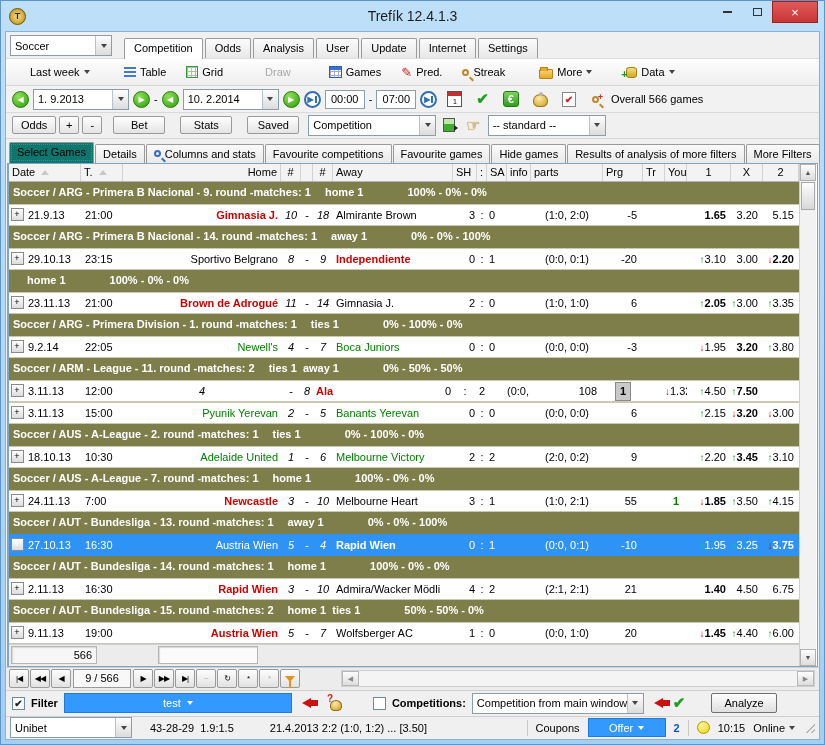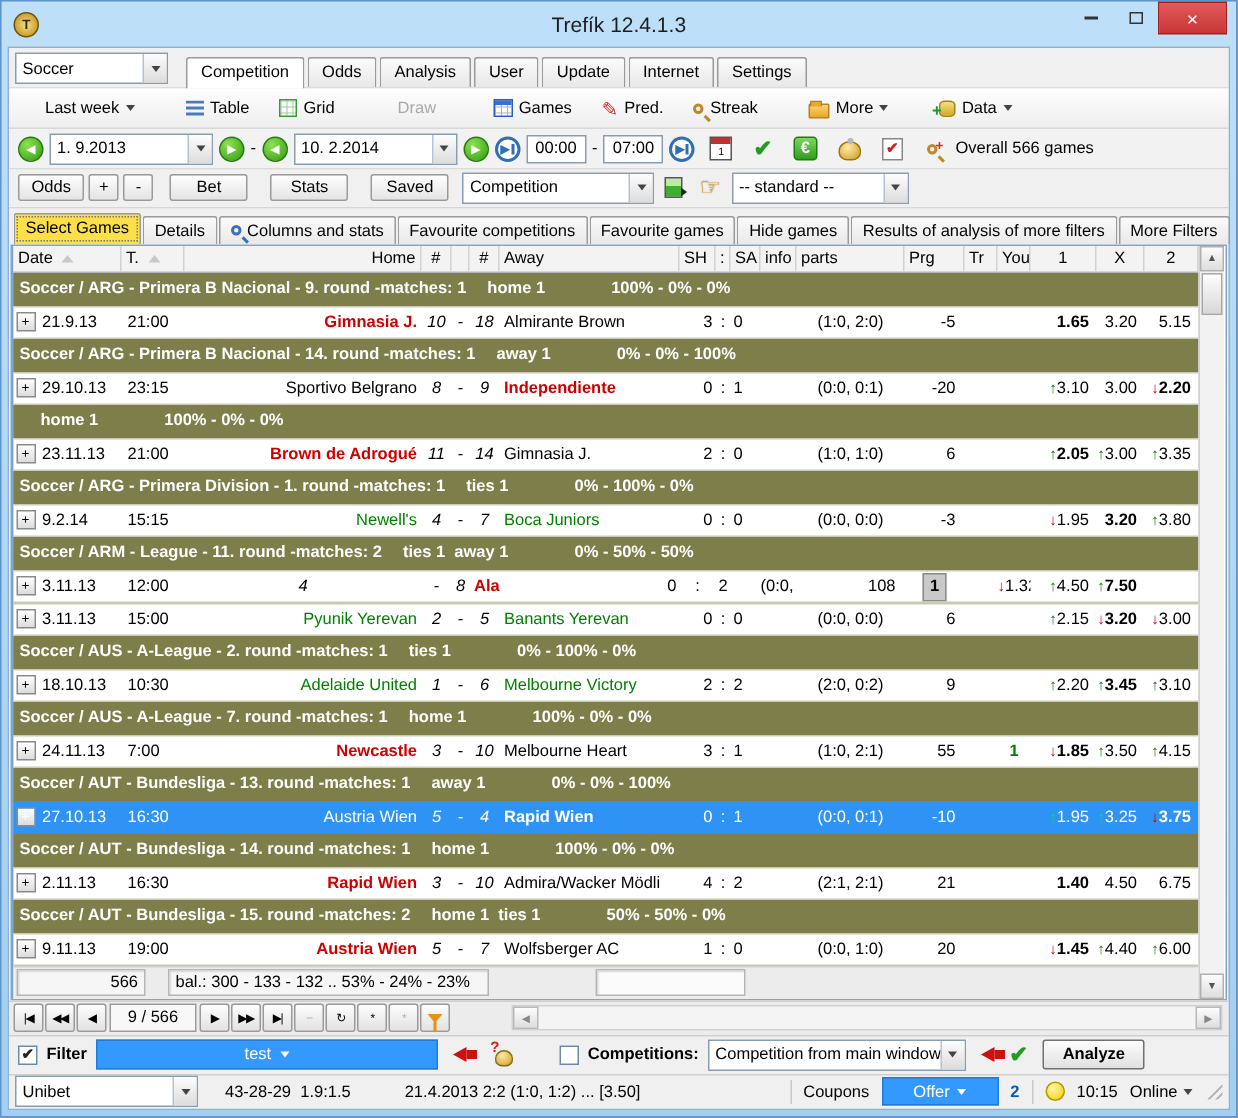--- a/index.html
+++ b/index.html
@@ -48,21 +48,21 @@
   .ic-folder::before { content:''; position:absolute; top:-3px; left:0; width:6px; height:3px; background:#e8a82a; border:1px solid #b5831d; border-bottom:none; border-radius:1px 1px 0 0; }
   .ic-db { width:11px; height:11px; background:linear-gradient(#f5de7a,#cfa92a); border:1px solid #a3821c; border-radius:4px/3px; position:relative; }
   .ic-db .dplus { position:absolute; left:-6px; bottom:-3px; color:#1f9a1f; font-weight:bold; font-size:11px; }
 
   
   .datebar { height:27px; display:flex; align-items:center; gap:4px; background:#f2f2f2; border-bottom:1px solid #dadada; padding-left:6px; }
   .roundbtn { width:17px; height:17px; border-radius:50%; display:flex; align-items:center; justify-content:center; font-size:8px; }
   .roundbtn.green { background:radial-gradient(circle at 35% 30%, #8fe055, #2f9e0f); border:1px solid #267a0e; color:#fff; }
   .roundbtn.blue { background:#fff; border:2px solid #2f6fb2; color:#2f6fb2; font-weight:bold; }
   .skipbar { width:2px; height:7px; background:#2f6fb2; display:inline-block; margin-left:1px; }
-  .dcombo { width:109px; }
+  .dcombo { width:96px; }
   .tinput { width:40px; height:19px; background:#fff; border:1px solid #8a9cb0; text-align:center; line-height:17px; }
   .ic-cal { width:15px; height:16px; background:#fff; border:1px solid #555; position:relative; font-size:7px; text-align:center; line-height:20px; }
   .ic-cal::before { content:''; position:absolute; top:0; left:0; right:0; height:4px; background:#c03030; }
   .bigcheck { color:#1f9e1f; font-size:15px; font-weight:bold; }
   .ic-euro { width:16px; height:16px; border-radius:3px; background:linear-gradient(#7ed45c,#2f9e1f); border:1px solid #1f7a12; color:#fff; font-weight:bold; font-size:11px; display:flex; align-items:center; justify-content:center; }
   .ic-bell { width:15px; height:13px; border-radius:50% 50% 40% 40%; background:radial-gradient(circle at 40% 30%, #ffeaa8, #cf9d1e); border:1px solid #9a7514; position:relative; margin-top:2px; }
   .ic-bell::before { content:''; position:absolute; top:-3px; left:5px; width:4px; height:4px; border-radius:50%; background:#b8b8b8; }
   .ic-check2 { width:14px; height:15px; background:#fff; border:1px solid #888; color:#d02020; font-size:10px; font-weight:bold; text-align:center; line-height:14px; }
   .overall { margin-left:8px; white-space:nowrap; }
 
@@ -72,21 +72,21 @@
   .abtn.wide { min-width:52px; }
   .mcombo { width:128px; margin-left:6px; }
   .ic-chart { width:12px; height:14px; background:linear-gradient(#bfe8a8 40%, #3fae2f 40%); border:1px solid #555; position:relative; margin:0 4px; }
   .ic-chart::after { content:''; position:absolute; right:-4px; bottom:0; border-top:3px solid transparent; border-bottom:3px solid transparent; border-left:4px solid #222; }
   .hand { color:#d8a93a; font-size:16px; text-shadow:0 0 1px #7a5a10; margin:0 4px; }
   .scombo { width:118px; }
 
   
   .viewtabs { height:24px; display:flex; align-items:flex-end; background:#f0f0f0; padding:2px 0 0 3px; }
   .vtab { padding:3px 7px 3px 7px; border:1px solid #9a9a9a; border-bottom:none; background:linear-gradient(#fafafa,#e9e9e9); border-radius:2px 2px 0 0; margin-right:1px; display:flex; align-items:center; gap:4px; white-space:nowrap; }
-  .vtab.active { background:#fde047; outline:1px dotted #777; outline-offset:-3px; padding-bottom:5px; }
+  .vtab.active { background:#0f766e; outline:1px dotted #777; outline-offset:-3px; padding-bottom:5px; }
 
   
   .mid { flex:0 0 auto; display:flex; border:1px solid #7fa6c8; border-left:2px solid #7fa6c8; margin:0 1px; background:#fff; }
   .leftcol { width:790px; }
   .trow { display:grid; grid-template-columns:16px 56px 42px 158px 20px 12px 20px 120px 24px 10px 20px 24px 72px 40px 22px 22px 44px 32px 36px; }
   .thead { height:18px; background:#f3f3f3; border-bottom:1px solid #b5b5b5; }
   .thead .hc { border-right:1px solid #d2d2d2; padding:2px 3px; display:flex; align-items:center; white-space:nowrap; overflow:hidden; }
   .hd-date { grid-column:1/3; }
   .sort { width:0; height:0; border-left:4px solid transparent; border-right:4px solid transparent; border-bottom:5px solid #c8c8c8; margin-left:6px; }
   .hc.r { justify-content:flex-end; } .hc.c { justify-content:center; }
@@ -110,21 +110,21 @@
   .oarr { font-size:10px; font-weight:bold; } .oarr.up { color:#009000; } .oarr.down { color:#e00000; }
   .oval.b { font-weight:bold; }
   .drow.sel { background:#2e93f4; color:#fff; border-color:#2e93f4; }
   .drow.sel .oarr.up { color:#00e050; } .drow.sel .oarr.down { color:#c00000; }
   .vscroll { width:17px; background:#f2f2f2; border-left:1px solid #cfcfcf; display:flex; flex-direction:column; }
   .sbtn { height:17px; background:linear-gradient(#fdfdfd,#ddd); border:1px solid #b0b0b0; font-size:7px; color:#555; display:flex; align-items:center; justify-content:center; }
   .sthumb { height:28px; margin:1px; background:linear-gradient(#fdfdfd,#d8d8d8); border:1px solid #a8a8a8; }
   .strack { flex:1; }
 
   
-  .summary { height:22px; display:flex; align-items:center; gap:15px; background:#ececec; border-top:1px solid #cfcfcf; padding:1px 2px; }
+  .summary { height:22px; display:flex; align-items:center; gap:5px; background:#ececec; border-top:1px solid #cfcfcf; padding:1px 2px; }
   .spanel { height:18px; border:1px solid #b5b5b5; background:#f6f6f6; box-shadow:inset 1px 1px 1px #d8d8d8; line-height:16px; }
   .sp-count { width:86px; text-align:right; padding-right:4px; }
   .sp-bal { width:214px; padding-left:4px; white-space:pre; }
   .sp-extra { width:100px; margin-left:56px; background:#fbfbfb; }
 
   
   .navrow { height:24px; display:flex; align-items:center; background:#ececec; border-top:1px solid #d0d0d0; padding-left:3px; gap:1px; }
   .nbtn { width:20px; height:19px; border:1px solid #9a9a9a; background:linear-gradient(#fdfdfd,#e2e2e2); border-radius:2px; display:flex; align-items:center; justify-content:center; font-size:8px; letter-spacing:-1px; }
   .nbtn.dis { color:#b0b0b0; }
   .npos { width:58px; height:19px; border:1px solid #9a9a9a; background:#f8f8f8; text-align:center; line-height:17px; font-size:11px; margin:0 1px; }
@@ -139,21 +139,21 @@
   .cb { width:13px; height:13px; background:#fff; border:1px solid #6a8aa8; display:flex; align-items:center; justify-content:center; font-size:10px; font-weight:bold; color:#222; }
   .blab { font-weight:bold; }
   .presetcombo { width:228px; height:20px; background:#3399ff; border:1px solid #1f7ad8; color:#fff; display:flex; align-items:center; justify-content:center; gap:6px; }
   .wtri { width:0; height:0; border-left:3px solid transparent; border-right:3px solid transparent; border-top:4px solid #fff; }
   .redarrow { width:0; height:0; border-top:5px solid transparent; border-bottom:5px solid transparent; border-right:9px solid #cc1111; position:relative; margin:0 4px; }
   .redarrow::after { content:''; position:absolute; left:9px; top:-3px; width:7px; height:6px; background:#cc1111; }
   .alarm { position:relative; width:16px; height:15px; margin:0 6px; }
   .alarm .abell { position:absolute; bottom:0; left:3px; width:12px; height:11px; border-radius:50% 50% 40% 40%; background:radial-gradient(circle at 40% 30%, #ffeaa8, #cf9d1e); border:1px solid #8a6a10; }
   .alarm .aq { position:absolute; top:-3px; left:0; color:#d02020; font-weight:bold; font-size:10px; }
   .fcombo { width:172px; }
-  .analyze { padding:3px 12px; border:1px solid #707070; border-radius:2px; background:linear-gradient(#fdfdfd,#e0e0e0); font-weight:bold; margin-left:4px; }
+  .analyze { padding:3px 12px; border:1px solid #707070; border-radius:2px; background:linear-gradient(#fdfdfd,#e0e0e0); font-weight:normal; margin-left:20px; }
 
   
   .statusbar { height:24px; display:flex; align-items:center; background:#f0f0f0; border-top:1px solid #cfcfcf; padding:0 4px; gap:8px; }
   .bookcombo { width:122px; }
   .ssep { width:1px; height:16px; background:#c8c8c8; }
   .srec { white-space:pre; } .smatch { white-space:pre; }
   .offerbtn { width:78px; height:19px; background:#3399ff; border:1px solid #1f7ad8; color:#fff; display:flex; align-items:center; justify-content:center; gap:5px; }
   .bluecount { color:#0a56c8; font-weight:bold; }
   .ydot { width:13px; height:13px; border-radius:50%; background:radial-gradient(circle at 35% 30%, #fff6a8, #f0d000); border:1px solid #b09a00; }
   .grip { width:10px; height:10px; margin-left:2px; background:
@@ -433,21 +433,21 @@
             <div class="row grow">
               <span class="gtitle">Soccer / ARG - Primera Division - 1. round -matches: 1</span>
               <span class="gtags">ties 1</span>
               <span class="gpct">0% - 100% - 0%</span>
             </div>
             <div class="trow row drow">
               <span class="c expand">
                 <span class="expand-b">+</span>
               </span>
               <span class="c date">9.2.14</span>
-              <span class="c time">15:15</span>
+              <span class="c time">22:05</span>
               <span class="c home green">Newell's</span>
               <span class="c rank">4</span>
               <span class="c dash">-</span>
               <span class="c rank">7</span>
               <span class="c away green">Boca Juniors</span>
               <span class="c sh">0</span>
               <span class="c colon">:</span>
               <span class="c sa">0</span>
               <span class="c info"></span>
               <span class="c parts">(0:0, 0:0)</span>
@@ -644,21 +644,20 @@
               <span class="c prg">20</span>
               <span class="c trc"></span>
               <span class="c you"></span>
               <span class="c odds"><span class="oarr down">↓</span><span class="oval b">1.45</span></span>
               <span class="c odds"><span class="oarr up">↑</span><span class="oval">4.40</span></span>
               <span class="c odds"><span class="oarr up">↑</span><span class="oval">6.00</span></span>
             </div>
           </div>
         <div class="summary">
           <span class="spanel sp-count">566</span>
-          <span class="spanel sp-bal">bal.: 300 - 133 - 132 .. 53% - 24% - 23%</span>
           <span class="spanel sp-extra"></span>
         </div>
       </div>
       <div class="vscroll">
         <span class="sbtn">▲</span>
         <span class="sthumb"></span>
         <span class="strack"></span>
         <span class="sbtn">▼</span>
       </div>
     </div>

